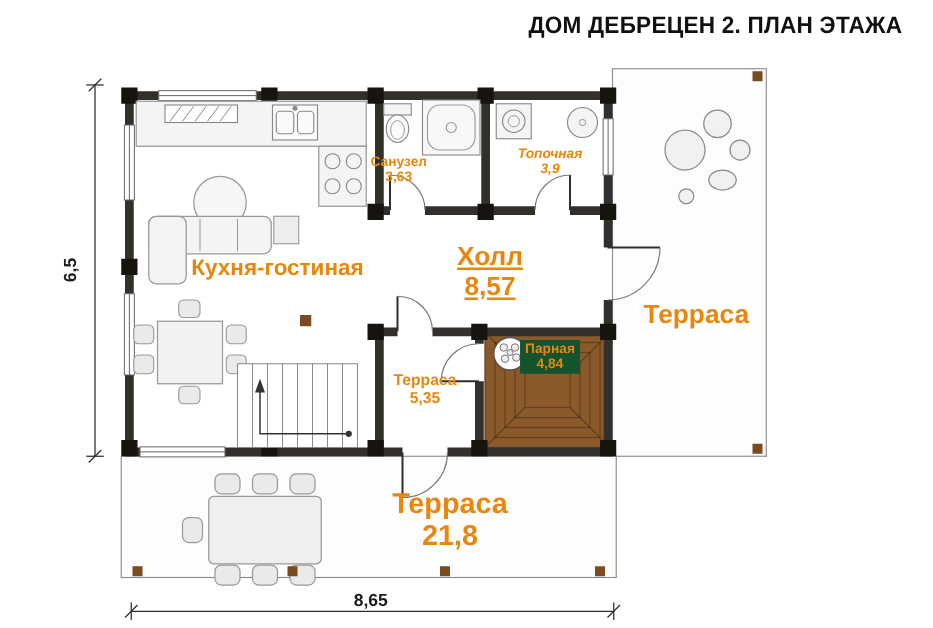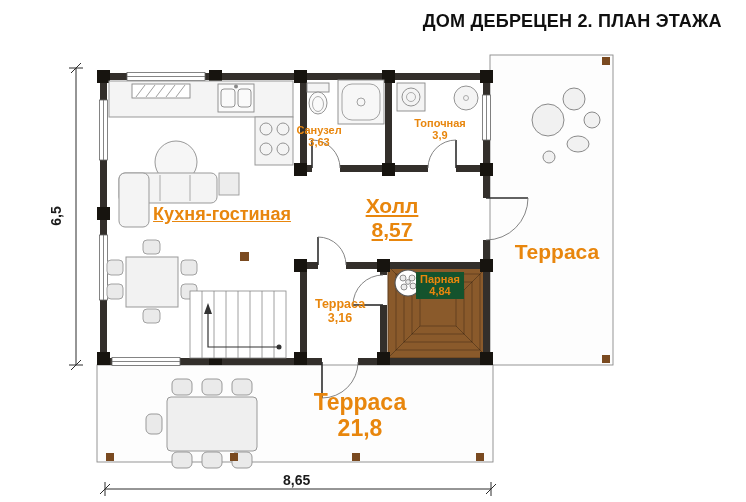--- a/index.html
+++ b/index.html
@@ -282,47 +282,47 @@
       <line x1="71" y1="370" x2="81" y2="360"></line>
 
       <line x1="105" y1="489" x2="491" y2="489"></line>
       <line x1="105" y1="482" x2="105" y2="496"></line>
       <line x1="491" y1="482" x2="491" y2="496"></line>
       <line x1="100" y1="494" x2="110" y2="484"></line>
       <line x1="486" y1="494" x2="496" y2="484"></line>
     </g>
   </svg>
 
-  <div class="room-label rl-md" style="left:222px; top:204px;text-decoration:underline;">
+  <div class="room-label rl-md" style="left:222px; top:204px;">
     <div>Кухня-гостиная</div>
   </div>
 
   <div class="room-label rl-lg" style="left:392px; top:194px;text-decoration:underline;">
     <div>Холл</div>
     <div>8,57</div>
   </div>
 
   <div class="room-label rl-sm" style="left:319px; top:124px;">
     <div>Санузел</div>
     <div>3,63</div>
   </div>
 
-  <div class="room-label rl-sm" style="left:440px; top:117px;">
+  <div class="room-label rl-sm" style="left:440px; top:117px;font-style:italic;">
     <div>Топочная</div>
     <div>3,9</div>
   </div>
 
   <div class="room-label rl-sm steam-box" style="left:440px; top:272px;">
     <div>Парная</div>
     <div>4,84</div>
   </div>
 
   <div class="room-label rl-tb" style="left:340px; top:297px;">
     <div>Терраса</div>
-    <div>3,16</div>
+    <div>5,35</div>
   </div>
 
   <div class="room-label rl-lg" style="left:557px; top:240px;">
     <div>Терраса</div>
   </div>
 
   <div class="room-label rl-xl" style="left:360px; top:390px;">
     <div>Терраса</div>
     <div>21,8</div>
   </div>

